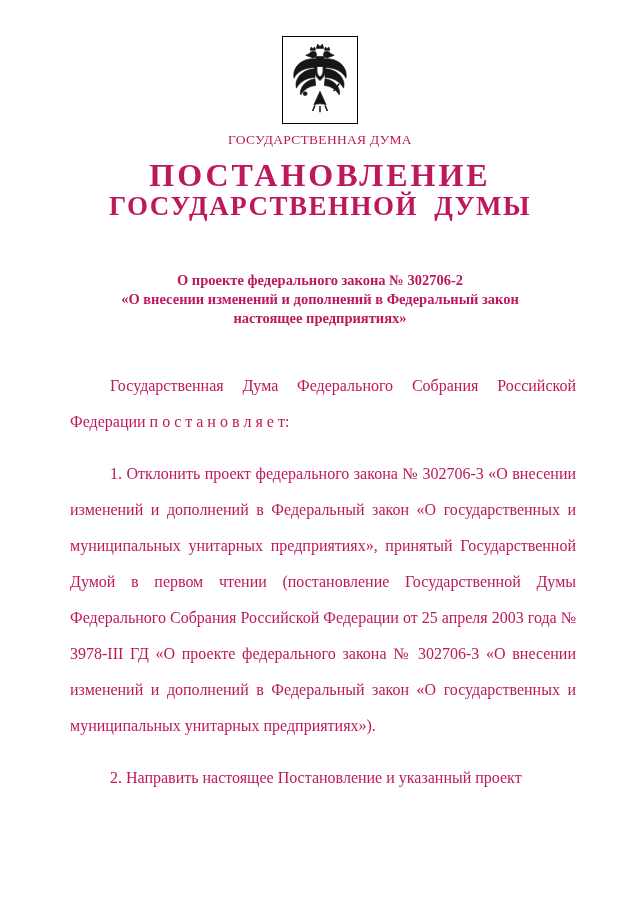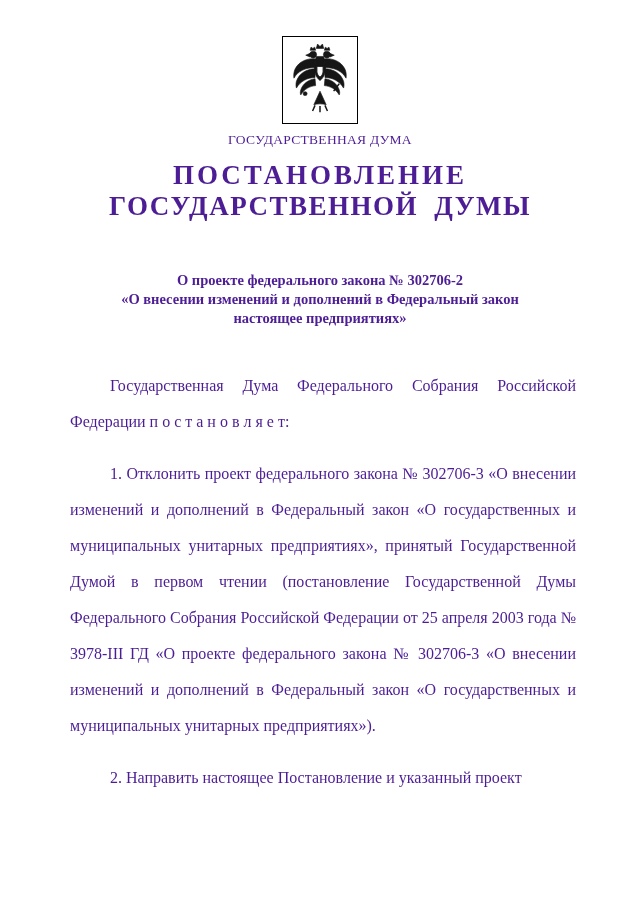--- a/index.html
+++ b/index.html
@@ -2,21 +2,21 @@
 <html><head>
 <meta charset="utf-8">
 <style>
   html, body { margin: 0; padding: 0; background: #e8e8e8; }
   .page {
     position: relative;
     width: 640px;
     height: 905px;
     margin: 0 auto;
     background: #ffffff;
-    color: #4c1d95;
+    color: #be185d;
     font-family: "Liberation Serif", "DejaVu Serif", serif;
     overflow: hidden;
   }
   
   .crest-wrap {
     display: flex;
     justify-content: center;
     padding-top: 36px;
   }
   .crest-frame {
@@ -32,21 +32,21 @@
     margin-top: 7px;
     line-height: 17px;
     letter-spacing: 0.3px;
   }
   .org .l1 { font-size: 13.5px; }
   .org .l2 { font-size: 13.5px; }
   .org .l3 { font-size: 12.5px; }
 
   
   .doc-type { text-align: center; margin-top: 12px; font-weight: bold; }
-  .doc-type .big  { font-size: 27px; letter-spacing: 3px; line-height: 30px; font-family: Liberation Serif, serif; }
+  .doc-type .big  { font-size: 32px; letter-spacing: 3px; line-height: 30px; font-family: Liberation Serif, serif; }
   .doc-type .sub  { font-size: 27px; letter-spacing: 1.5px; word-spacing: 8px; line-height: 26px; margin-top: 3px; }
 
   
   .doc-title {
     text-align: center;
     font-weight: bold;
     font-size: 14.5px;
     line-height: 19px;
     margin-top: 52px;
   }

